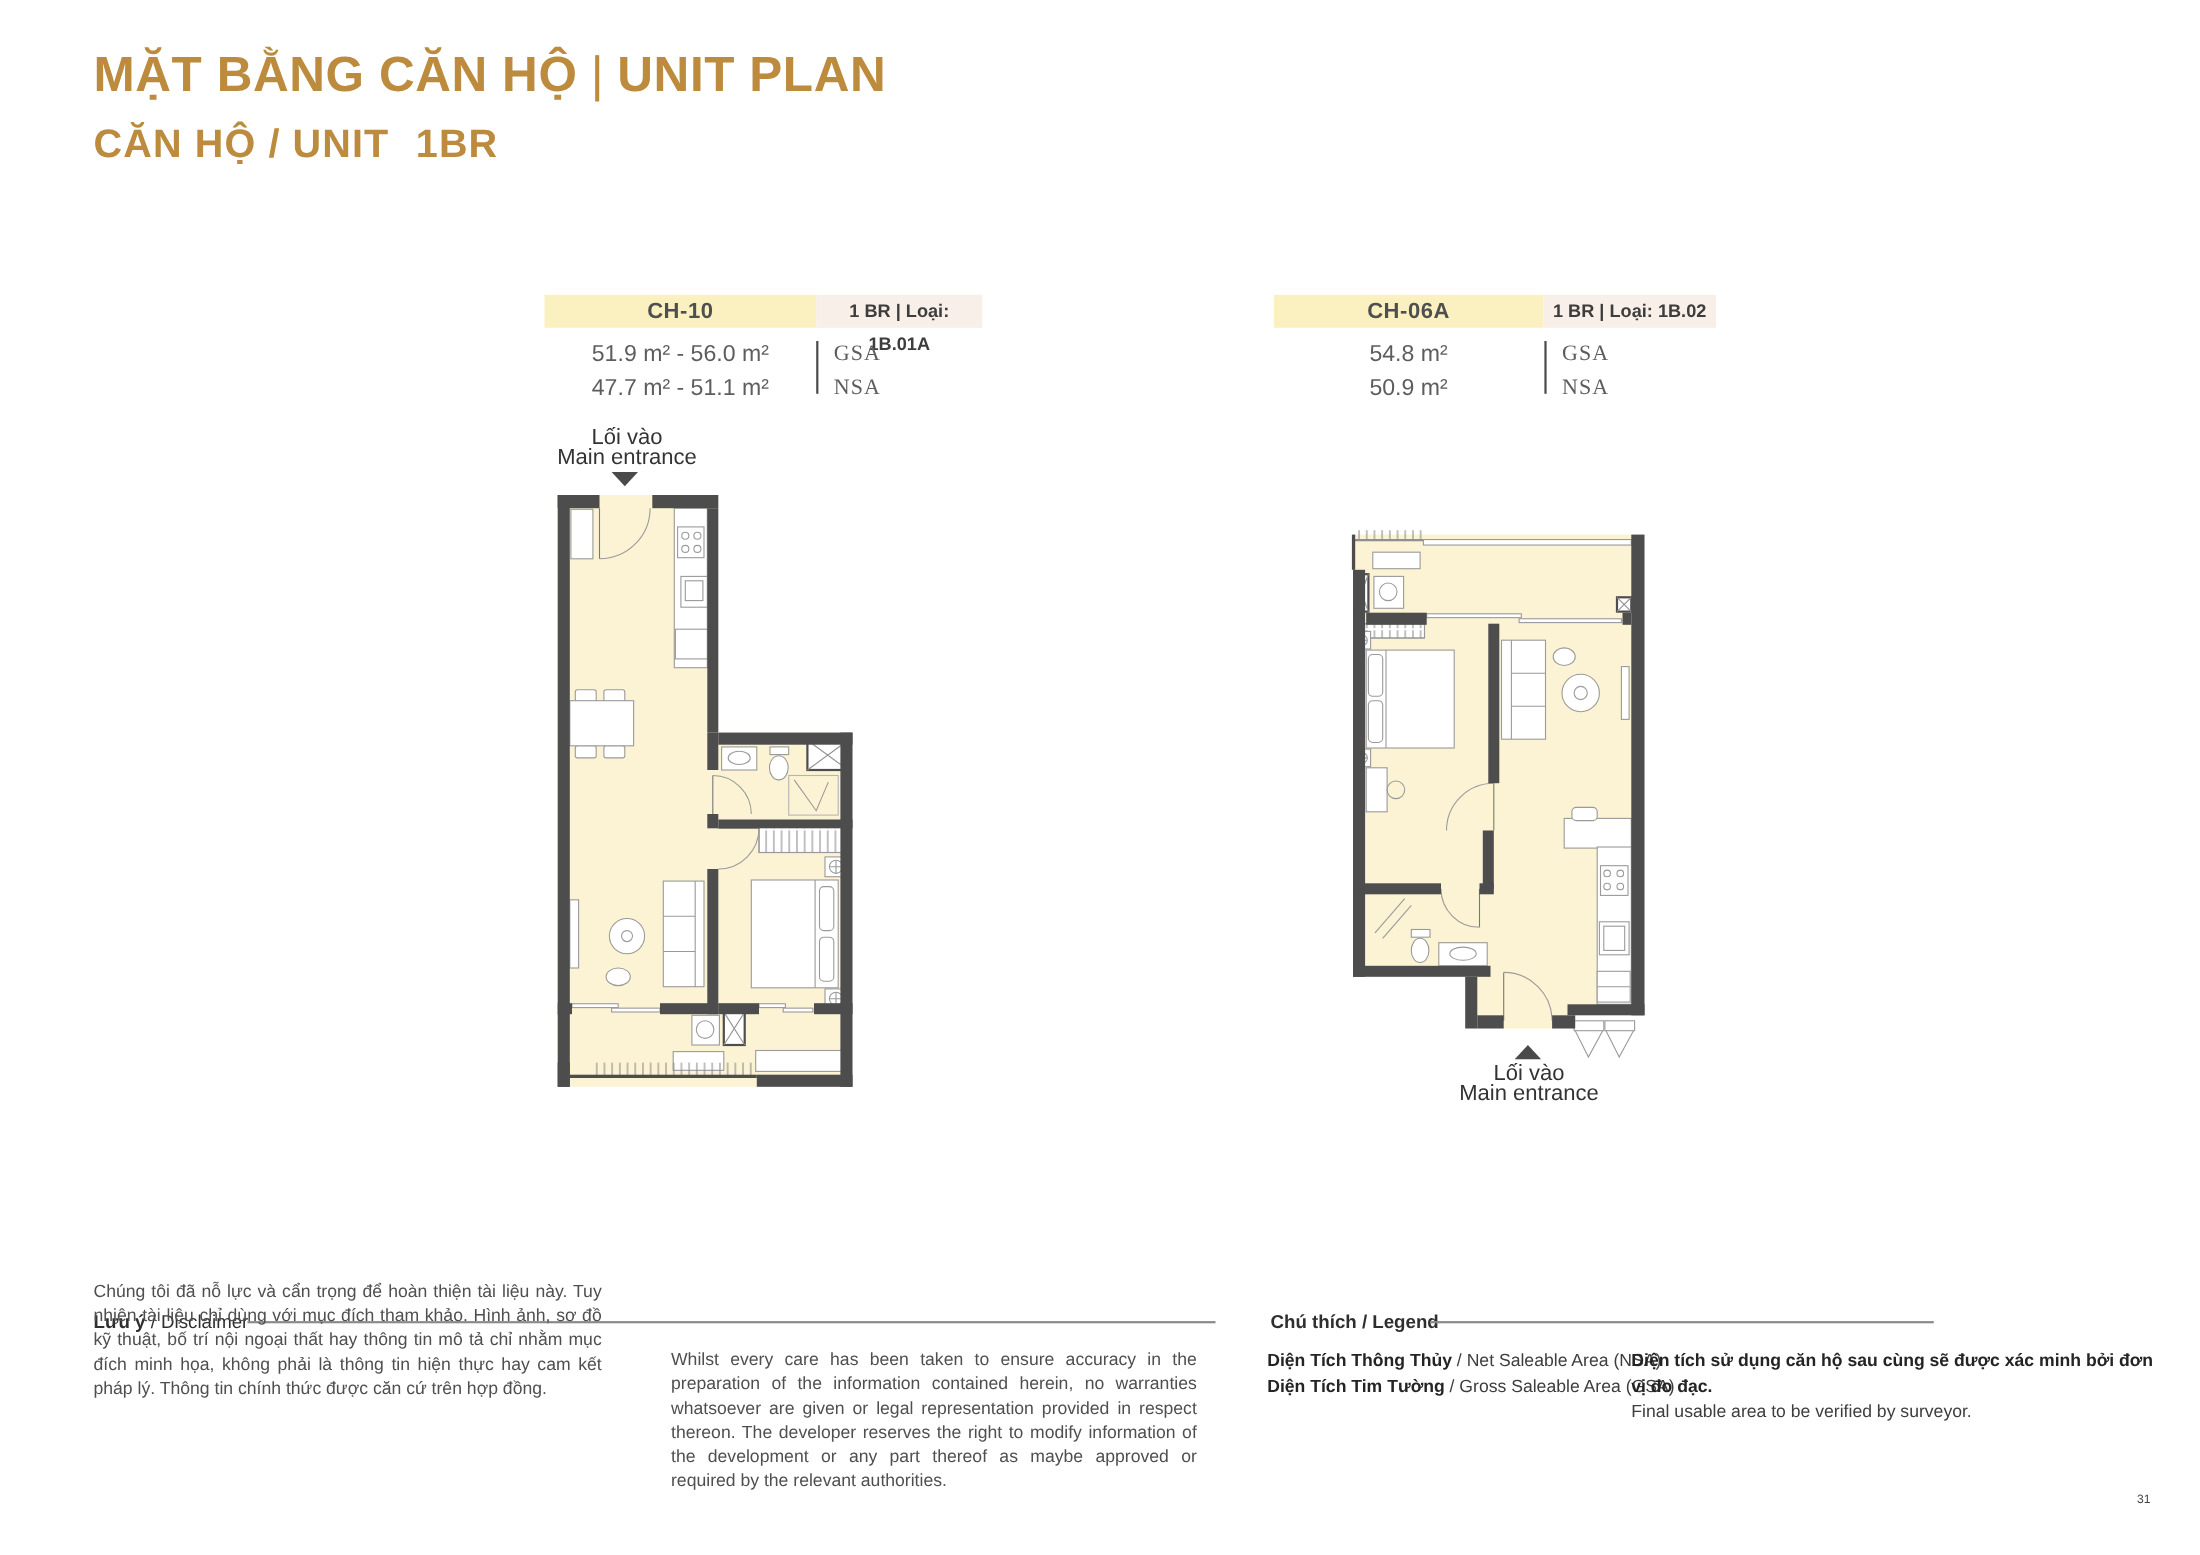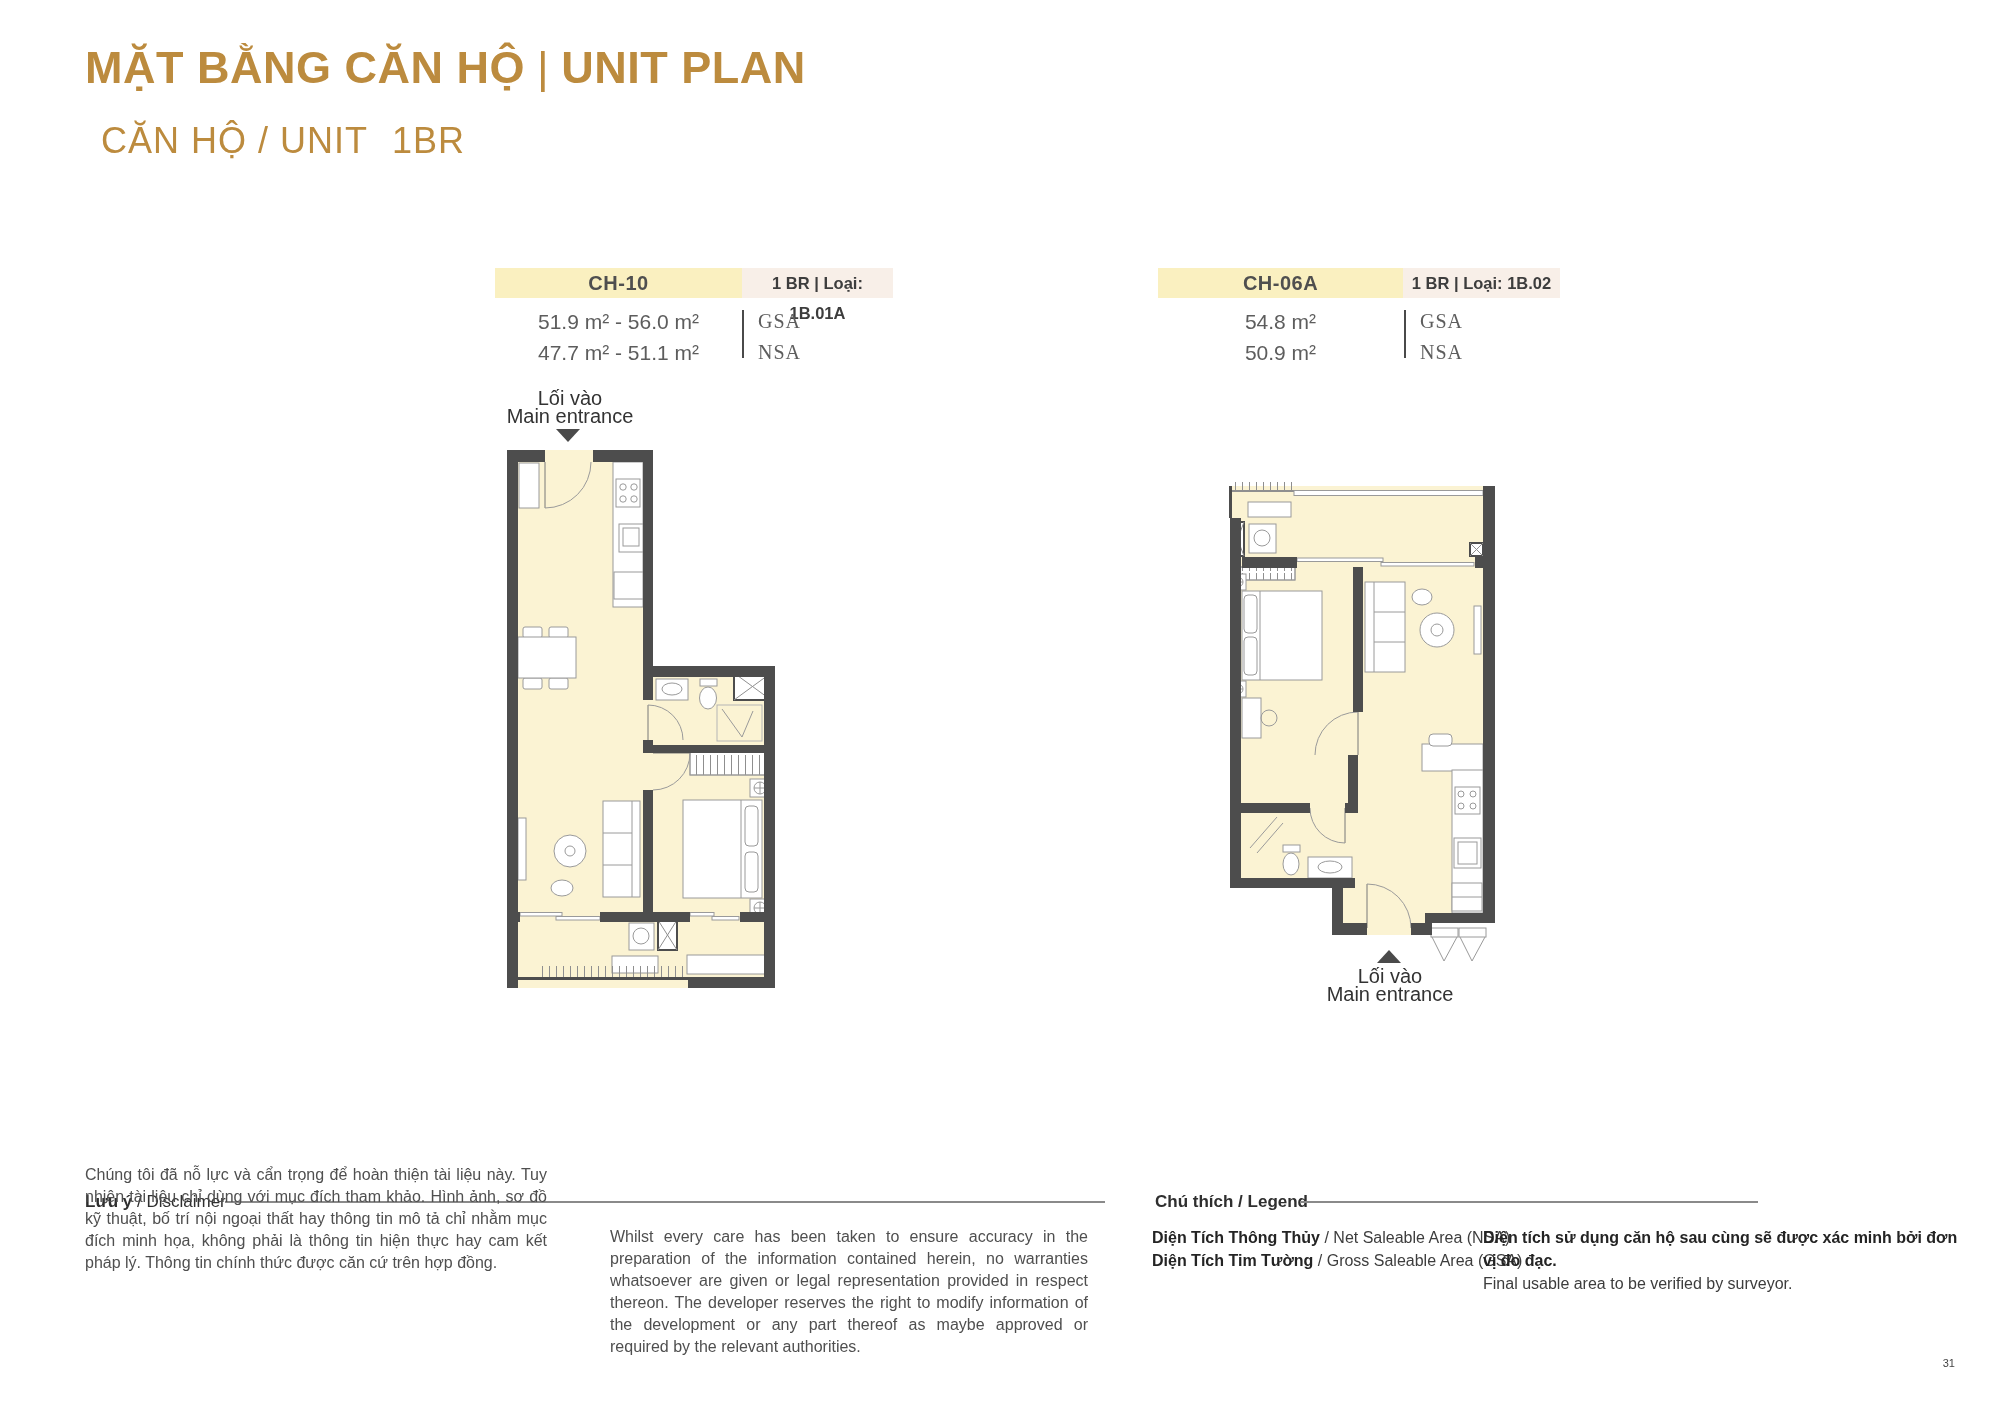--- a/index.html
+++ b/index.html
@@ -7,21 +7,21 @@
     width:2000px;height:1414px;position:relative;background:#ffffff;
     font-family:"Liberation Sans", sans-serif;overflow:hidden;
     -webkit-font-smoothing:antialiased;
   }
   .abs{position:absolute;}
   
   .page-title{left:85px;top:42px;font-size:45px;color:#bc8b3e;letter-spacing:.5px;white-space:nowrap;}
   .page-title .t-bold{font-weight:700;}
   .page-title .t-sep{font-weight:400;margin:0 12px;}
   .page-title .t-light{font-weight:700;}
-  .page-subtitle{left:85px;top:120px;font-size:36px;color:#bc8b3e;font-weight:400;letter-spacing:1px;white-space:nowrap;margin-left:16px;}
+  .page-subtitle{left:85px;top:110px;font-size:36px;color:#bc8b3e;font-weight:700;letter-spacing:1px;white-space:nowrap;}
   .page-subtitle .sub-val{margin-left:24px;}
   
   .unit-code-box{height:30px;background:#faf0c0;text-align:center;line-height:30px;
     font-size:20px;font-weight:700;color:#4f4f4f;letter-spacing:.5px;}
   .unit-type-box{height:30px;background:#f8efe8;text-align:center;line-height:30px;
     font-size:16.5px;font-weight:700;color:#3d3d3d;}
   .area-col{text-align:center;font-size:21px;color:#5d5d5d;line-height:31px;}
   .area-div{width:2px;background:#4a4a4a;}
   .area-labels{font-family:"Liberation Serif", serif;font-size:20px;color:#5d5d5d;line-height:31px;letter-spacing:1px;}
   

